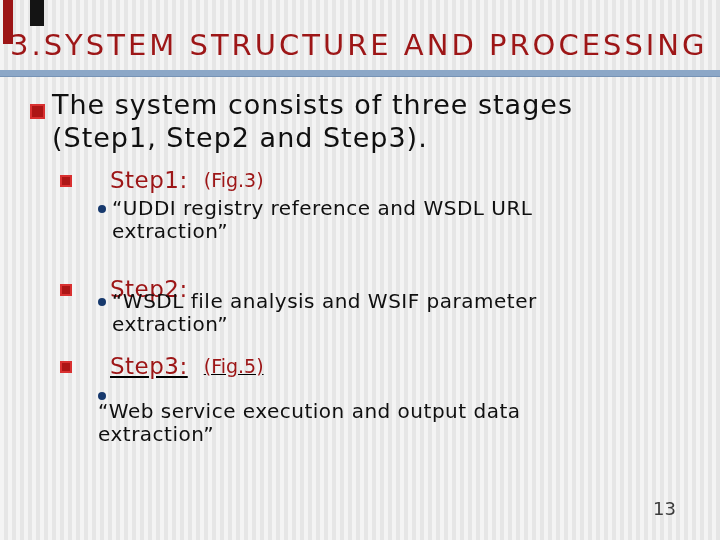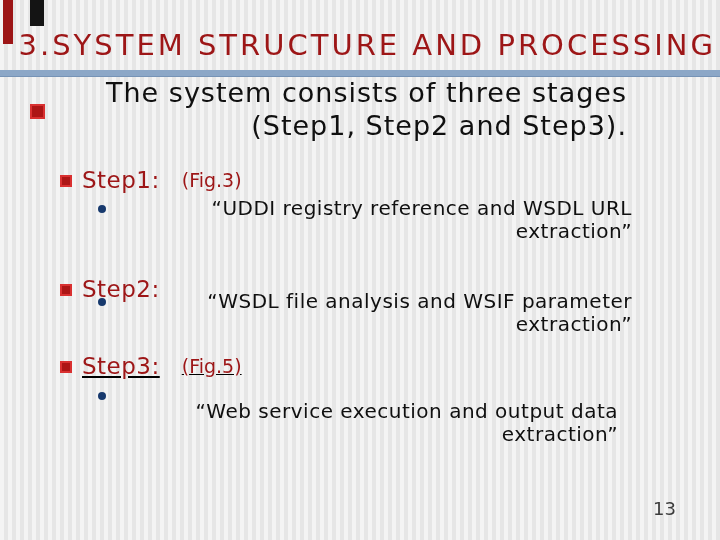--- a/index.html
+++ b/index.html
@@ -9,21 +9,20 @@
   }
   .slide {
     position: relative;
     width: 720px;
     height: 540px;
     overflow: hidden;
     background-color: #efefef;
     background-image: repeating-linear-gradient(90deg,
       #f4f4f4 0px, #f4f4f4 4px,
       #e6e6e6 4px, #e6e6e6 8px);
-    text-align: right;
   }
   
   .accent-red {
     position: absolute; left: 3px; top: 0; width: 10px; height: 44px;
     background: #9d1617;
   }
   .accent-black {
     position: absolute; left: 30px; top: 0; width: 14px; height: 26px;
     background: #141414;
   }
@@ -34,36 +33,37 @@
   }
   .rule {
     position: absolute; left: 0; top: 70px; width: 720px; height: 6px;
     background: #8ca7c7; border-bottom: 1px solid #7693b6;
   }
   .l1-bullet {
     position: absolute; left: 30px; top: 104px; width: 11px; height: 11px;
     background: #ad1515; border: 2px solid #d93030;
   }
   .l1-text {
-    position: absolute; left: 52px; top: 76px; width: 575px;
+    position: absolute; left: 52px; top: 88px; width: 575px;
     font-size: 27px; line-height: 33px; letter-spacing: 1px; color: #101010;
   }
   .step-row {
     position: absolute; left: 60px; display: flex; align-items: flex-start;
   }
   .step-row .sq {
     width: 8px; height: 8px; margin: 9px 10px 0 0; flex: 0 0 auto;
     background: #ad1515; border: 2px solid #d93030;
   }
   .step-label {
     font-size: 23px; line-height: 28px; letter-spacing: 0.5px; color: #9d1617;
     white-space: nowrap;
+    margin-left: 28px;
   }
   .step-fig {
-    font-size: 19px; line-height: 28px; color: #9d1617; margin-left: 22px;
+    font-size: 19px; line-height: 28px; color: #9d1617; margin-left: 16px;
     white-space: nowrap;
   }
   .sub-row {
     position: absolute; left: 98px; display: flex; align-items: flex-start;
   }
   .sub-row .dot {
     width: 8px; height: 8px; border-radius: 50%; margin: 8px 6px 0 0;
     background: #17396d; flex: 0 0 auto;
   }
   .sub-text {

